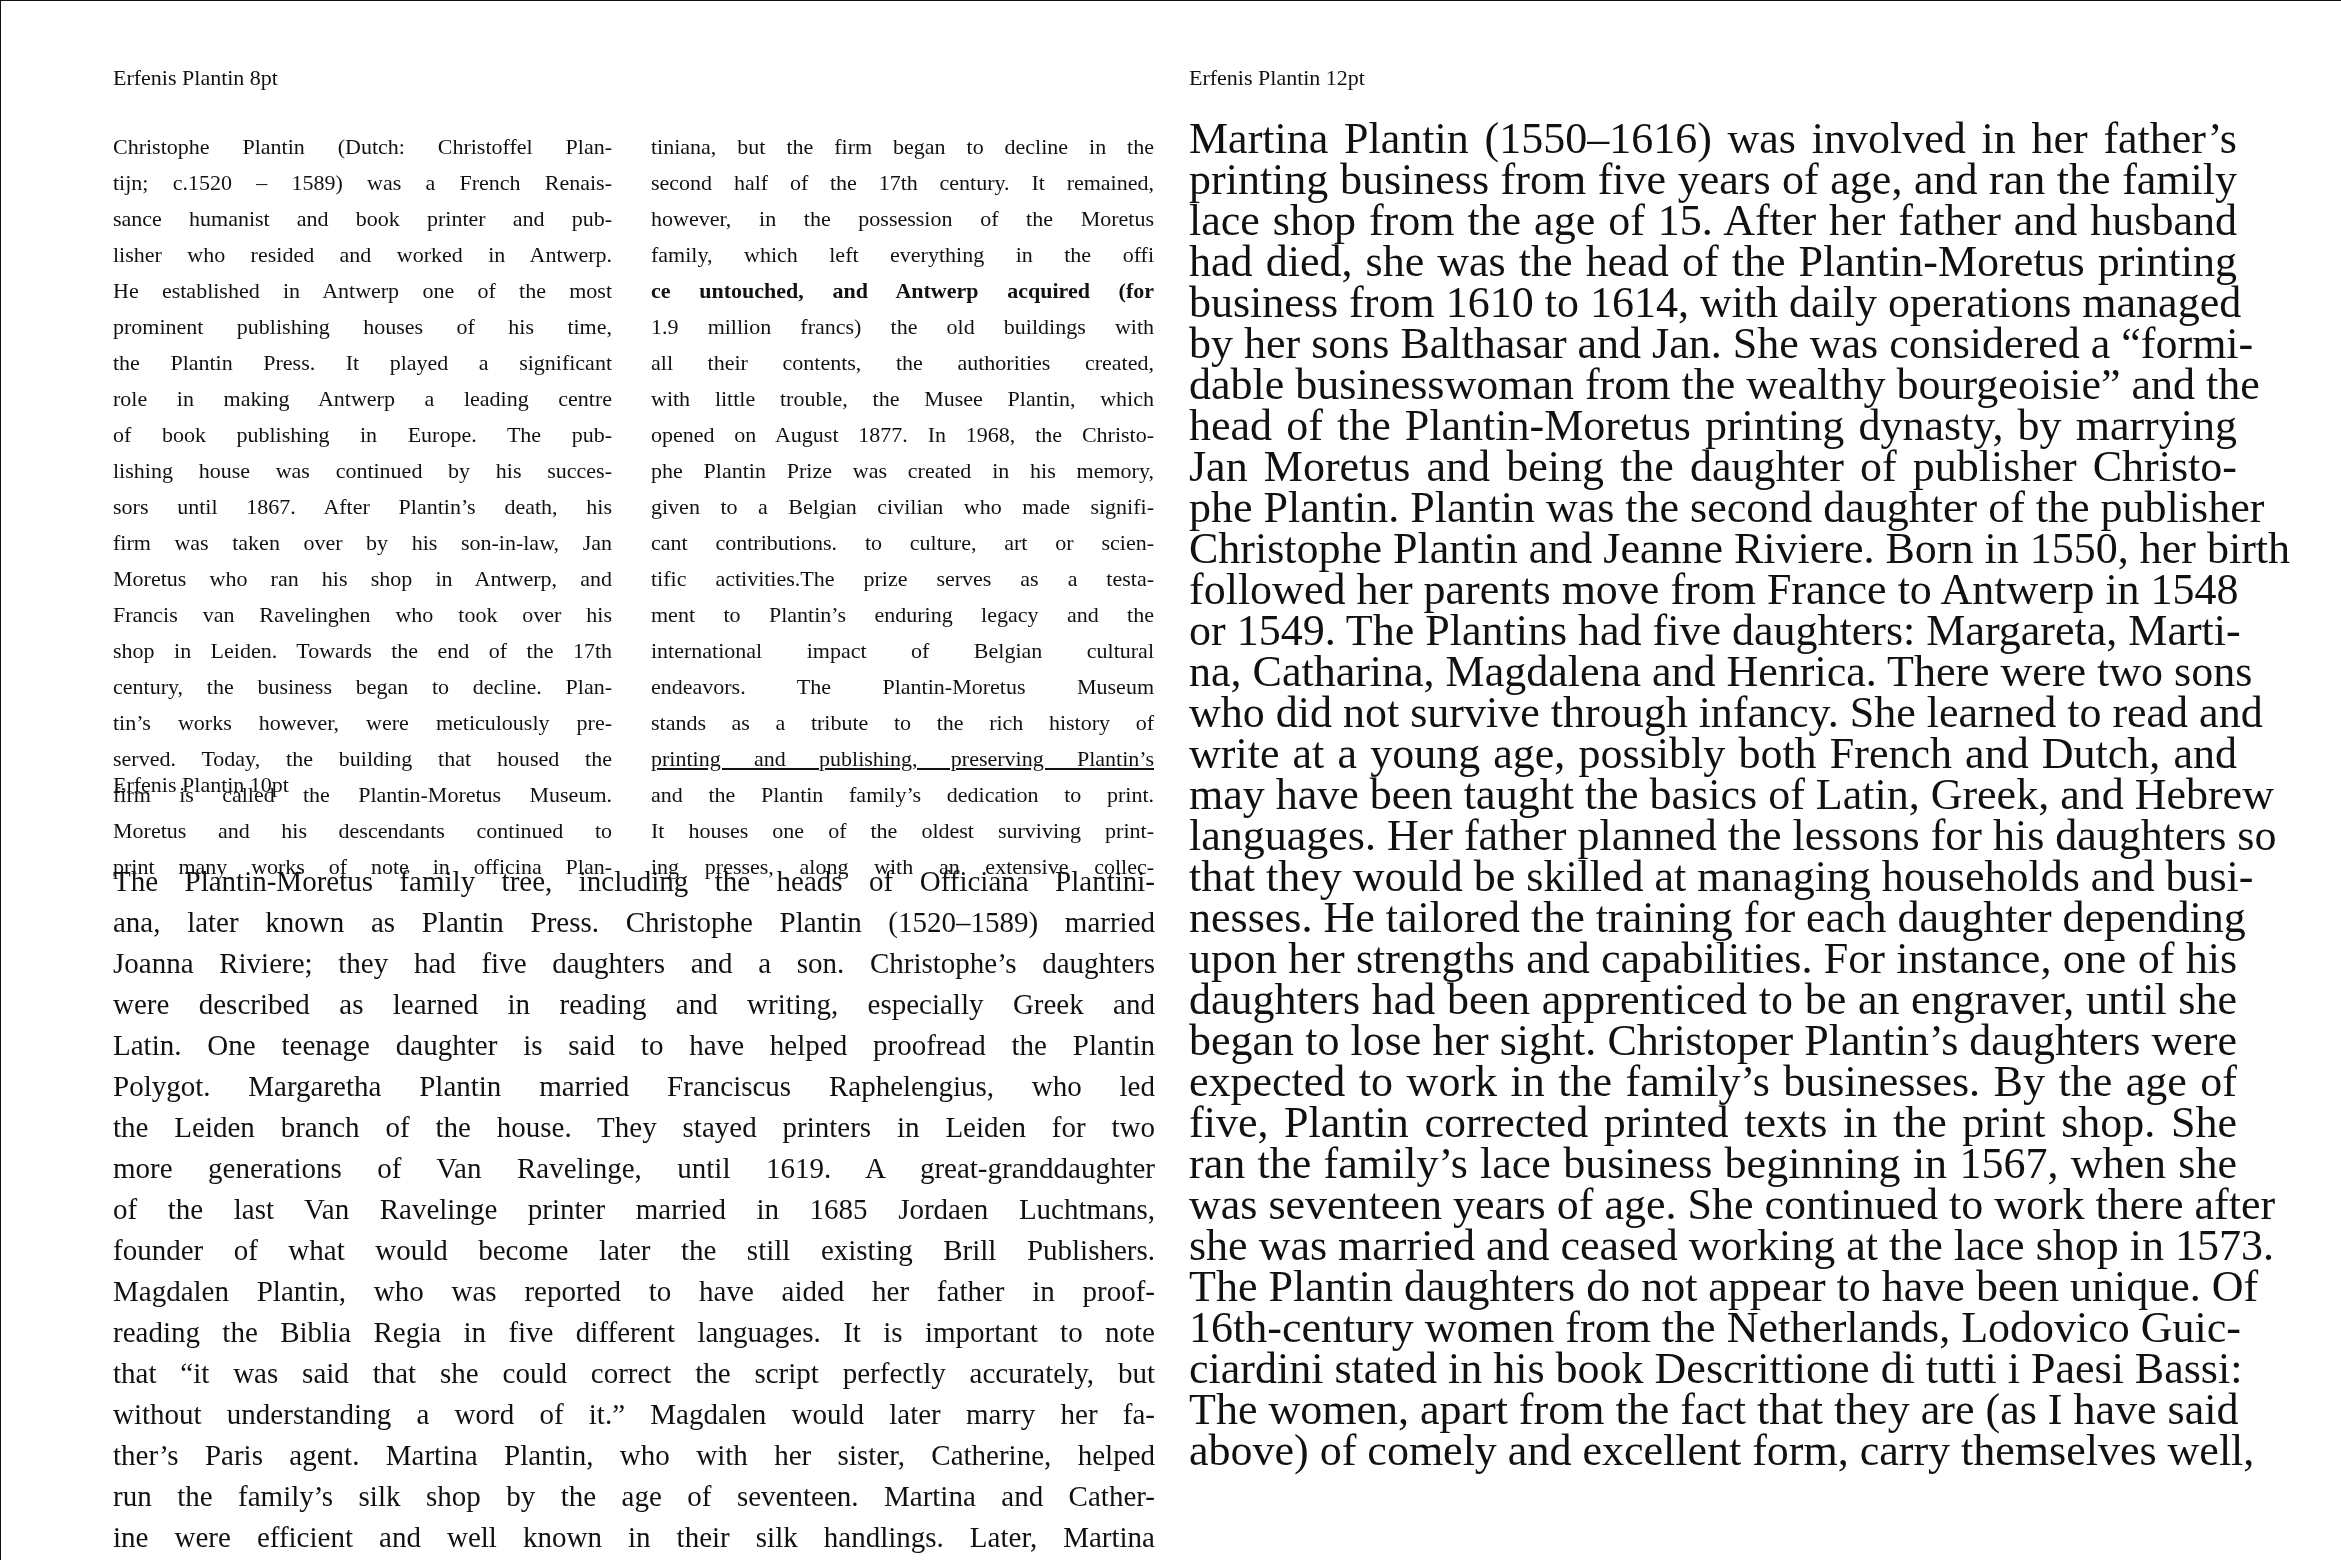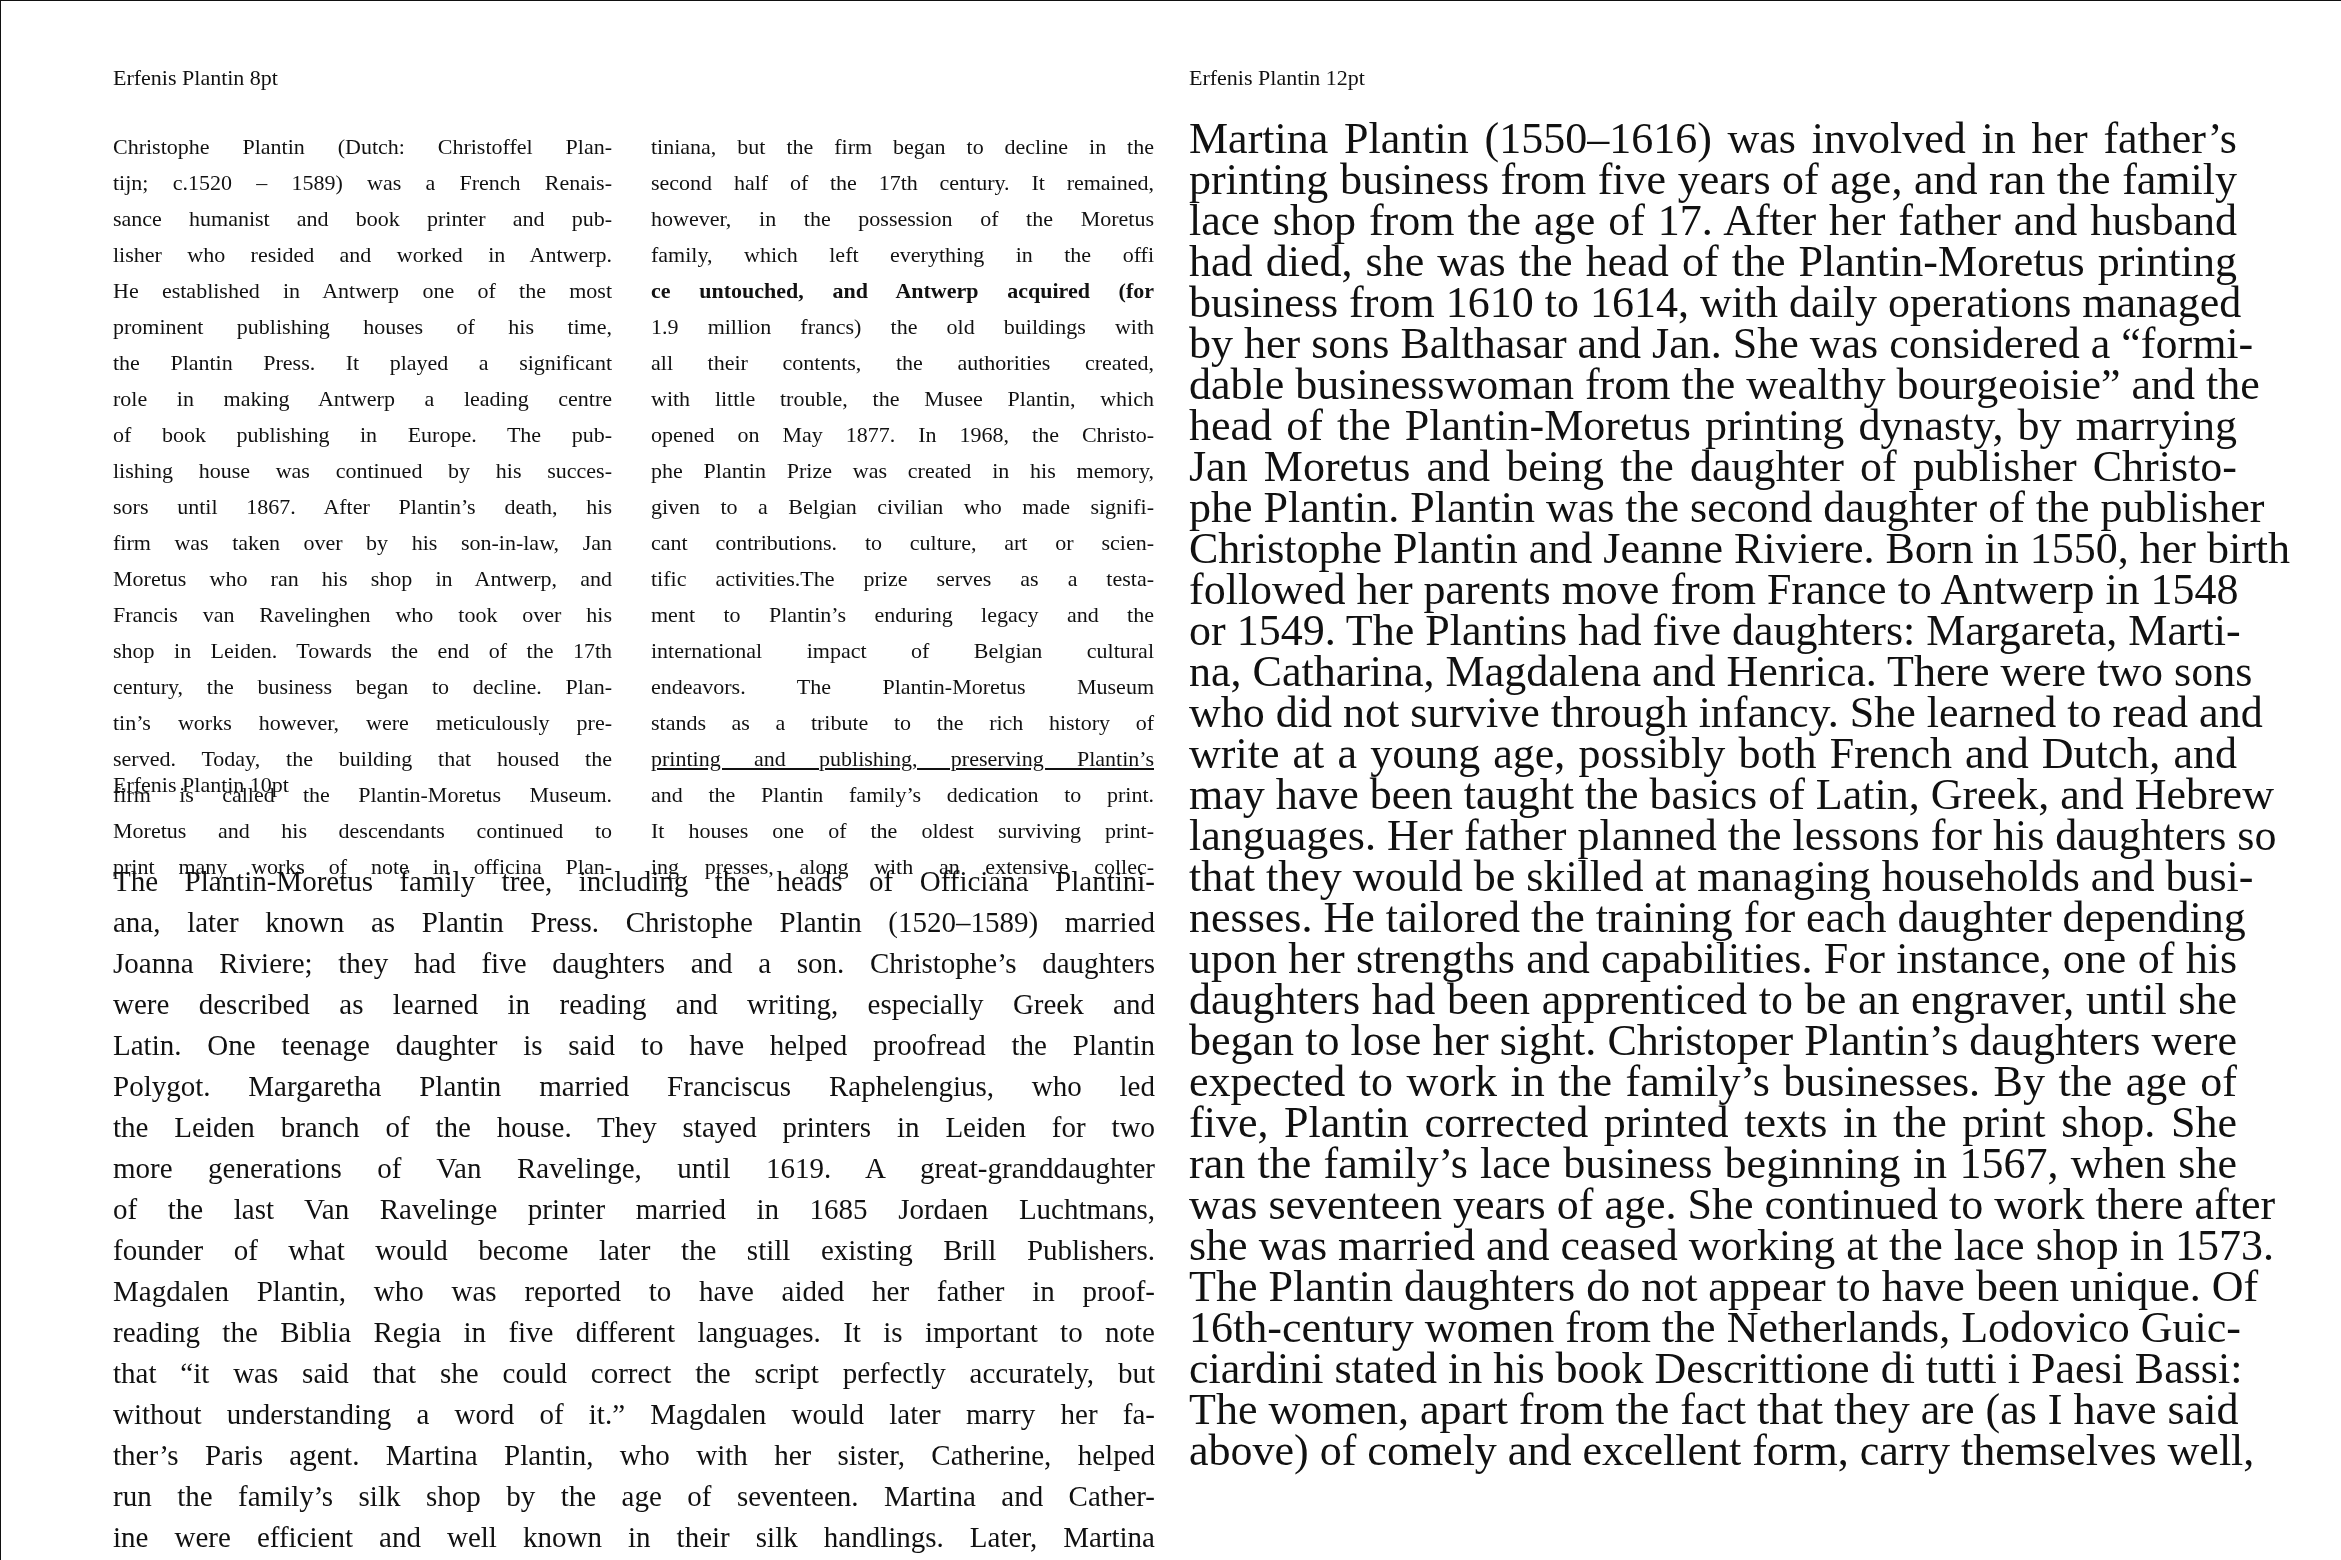--- a/index.html
+++ b/index.html
@@ -81,21 +81,21 @@
     </div>
   <div class="col c8 c8b">
       <span class="ln" style="display: block;">tiniana, but the firm began to decline in the</span>
       <span class="ln" style="display: block;">second half of the 17th century. It remained,</span>
       <span class="ln" style="display: block;">however, in the possession of the Moretus</span>
       <span class="ln" style="display: block;">family, which left everything in the offi</span>
       <span class="ln" style="display: block; font-weight: bold;">ce untouched, and Antwerp acquired (for</span>
       <span class="ln" style="display: block;">1.9 million francs) the old buildings with</span>
       <span class="ln" style="display: block;">all their contents, the authorities created,</span>
       <span class="ln" style="display: block;">with little trouble, the Musee Plantin, which</span>
-      <span class="ln" style="display: block;">opened on May 1877. In 1968, the Christo-</span>
+      <span class="ln" style="display: block;">opened on August 1877. In 1968, the Christo-</span>
       <span class="ln" style="display: block;">phe Plantin Prize was created in his memory,</span>
       <span class="ln" style="display: block;">given to a Belgian civilian who made signifi-</span>
       <span class="ln" style="display: block;">cant contributions. to culture, art or scien-</span>
       <span class="ln" style="display: block;">tific activities.The prize serves as a testa-</span>
       <span class="ln" style="display: block;">ment to Plantin’s enduring legacy and the</span>
       <span class="ln" style="display: block;">international impact of Belgian cultural</span>
       <span class="ln" style="display: block;">endeavors. The Plantin-Moretus Museum</span>
       <span class="ln" style="display: block;">stands as a tribute to the rich history of</span>
       <span class="ln" style="display: block; text-decoration: underline;">printing and publishing, preserving Plantin’s</span>
       <span class="ln" style="display: block;">and the Plantin family’s dedication to print.</span>
@@ -122,21 +122,21 @@
       <span class="ln" style="display: block;">ther’s Paris agent. Martina Plantin, who with her sister, Catherine, helped</span>
       <span class="ln" style="display: block;">run the family’s silk shop by the age of seventeen. Martina and Cather-</span>
       <span class="ln" style="display: block;">ine were efficient and well known in their silk handlings. Later, Martina</span>
       <span class="ln last" style="display: block;">married Jan Moretus (Jan or Joannes Moerentorf) (1543–1610) in 1570.</span>
     </div>
 
   <div class="label lbl-12">Erfenis Plantin 12pt</div>
   <div class="col c12">
       <span class="ln" style="display: block;">Martina Plantin (1550–1616) was involved in her father’s</span>
       <span class="ln" style="display: block;">printing business from five years of age, and ran the family</span>
-      <span class="ln" style="display: block;">lace shop from the age of 17. After her father and husband</span>
+      <span class="ln" style="display: block;">lace shop from the age of 15. After her father and husband</span>
       <span class="ln" style="display: block;">had died, she was the head of the Plantin-Moretus printing</span>
       <span class="ln" style="display: block;">business from 1610 to 1614, with daily operations managed</span>
       <span class="ln" style="display: block;">by her sons Balthasar and Jan. She was considered a “formi-</span>
       <span class="ln" style="display: block;">dable businesswoman from the wealthy bourgeoisie” and the</span>
       <span class="ln" style="display: block;">head of the Plantin-Moretus printing dynasty, by marrying</span>
       <span class="ln" style="display: block;">Jan Moretus and being the daughter of publisher Christo-</span>
       <span class="ln" style="display: block;">phe Plantin. Plantin was the second daughter of the publisher</span>
       <span class="ln" style="display: block;">Christophe Plantin and Jeanne Riviere. Born in 1550, her birth</span>
       <span class="ln" style="display: block;">followed her parents move from France to Antwerp in 1548</span>
       <span class="ln" style="display: block;">or 1549. The Plantins had five daughters: Margareta, Marti-</span>

